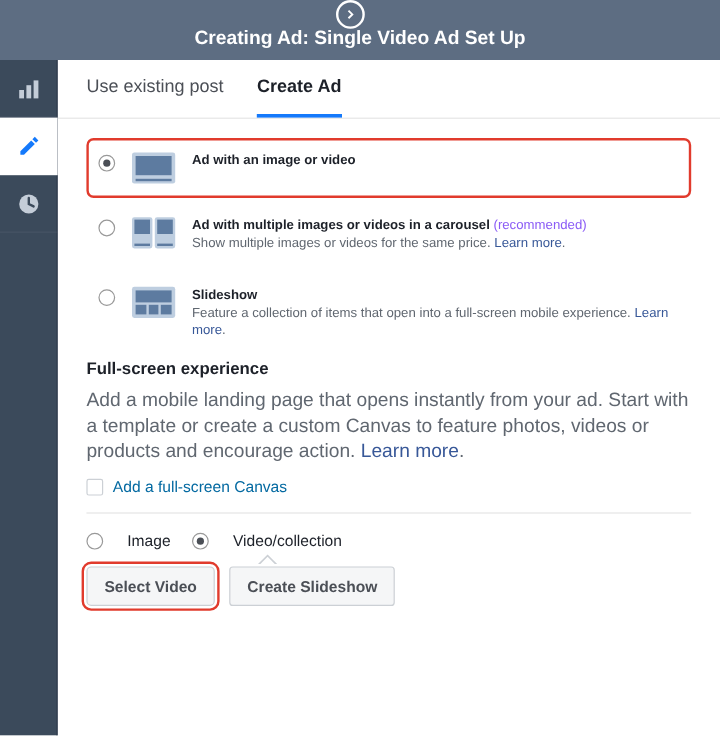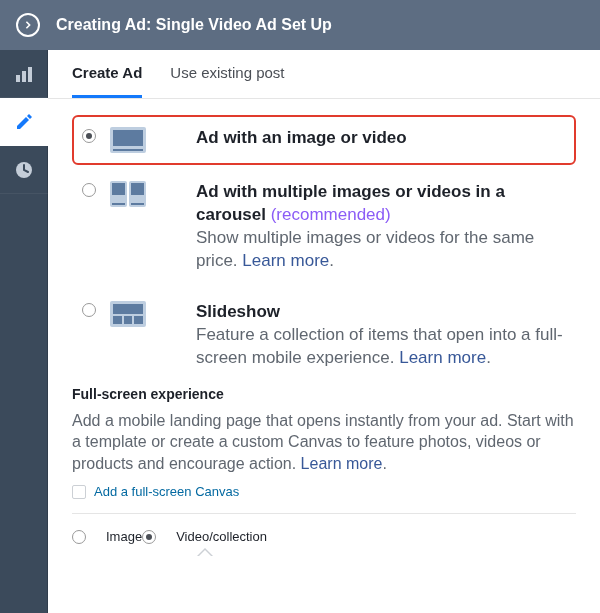--- a/index.html
+++ b/index.html
@@ -17,20 +17,21 @@
   }
   .header {
     background: #5d6d82;
     color: #fff;
     height: 50px;
     display: flex;
     align-items: center;
     padding: 0 16px;
     font-weight: bold;
     font-size: 16px;
+    flex-direction: column;
   }
   .header-icon {
     width: 24px;
     height: 24px;
     border: 2px solid #fff;
     border-radius: 50%;
     display: flex;
     align-items: center;
     justify-content: center;
     margin-right: 16px;
@@ -184,21 +185,21 @@
     height:10px;
     background:#5d7ba0;
   }
   .thumb-collection .row {
     position:absolute;
     left:3px; right:3px; bottom:3px;
     height:8px;
     display:flex; gap:2px;
   }
   .thumb-collection .row span { flex:1; background:#5d7ba0; }
-  .format-text { flex: 1; font-size: 17px; color: #606770; line-height: 1.35; margin-left: 36px; }
+  .format-text { flex: 1; font-size: 11px; color: #606770; line-height: 1.35; }
   .format-title { font-weight: bold; color: #1d2129; }
   .rec { color: #8b5cf6; font-weight: normal; }
   .link { color: #385898; cursor:pointer; }
   .section-hd {
     font-size: 14px;
     font-weight: bold;
     color: #1d2129;
     margin: 2px 0 8px;
   }
   .section-body {
@@ -222,20 +223,21 @@
     background:#fff;
   }
   .divider {
     border:none;
     border-top:1px solid #e5e5e5;
     margin: 6px 0 14px;
   }
   .media-type-row {
     display:flex;
     align-items:flex-start;
+    gap:18px;
     margin-bottom: 14px;
     font-size:13px;
     color:#1d2129;
   }
   .media-type {
     display:flex;
     align-items:center;
     gap:6px;
     position:relative;
   }
@@ -309,22 +311,22 @@
     <div class="nav-item">
       <svg viewBox="0 0 18 18">
         <circle cx="9" cy="9" r="8" fill="#c4cdd8"></circle>
         <path d="M9 4 L9 9 L13 11" stroke="#3b4a5b" stroke-width="2" fill="none" stroke-linecap="round"></path>
       </svg>
     </div>
   </div>
 
   <div class="content">
     <div class="tabs">
+      <div class="tab">Use existing post</div>
       <div class="tab active">Create Ad</div>
-      <div class="tab">Use existing post</div>
     </div>
 
     <div class="panel">
       <div class="format-list">
 
         <div class="format-option selected highlight">
           <span class="radio checked"></span>
           <div class="format-thumb thumb-single"></div>
           <div class="format-text">
             <span class="format-title">Ad with an image or video</span>
@@ -379,17 +381,21 @@
           <span class="radio"></span>
           <span>Image</span>
         </div>
         <div class="media-type">
           <span class="radio checked"></span>
           <span>Video/collection</span>
           <span class="pointer"></span>
         </div>
       </div>
 
+      <div class="button-row">
+        <button class="btn highlight">Select Video</button>
+        <button class="btn">Create Slideshow</button>
+      </div>
     </div>
   </div>
 </div>
 
 </div>
 
 </body></html>

